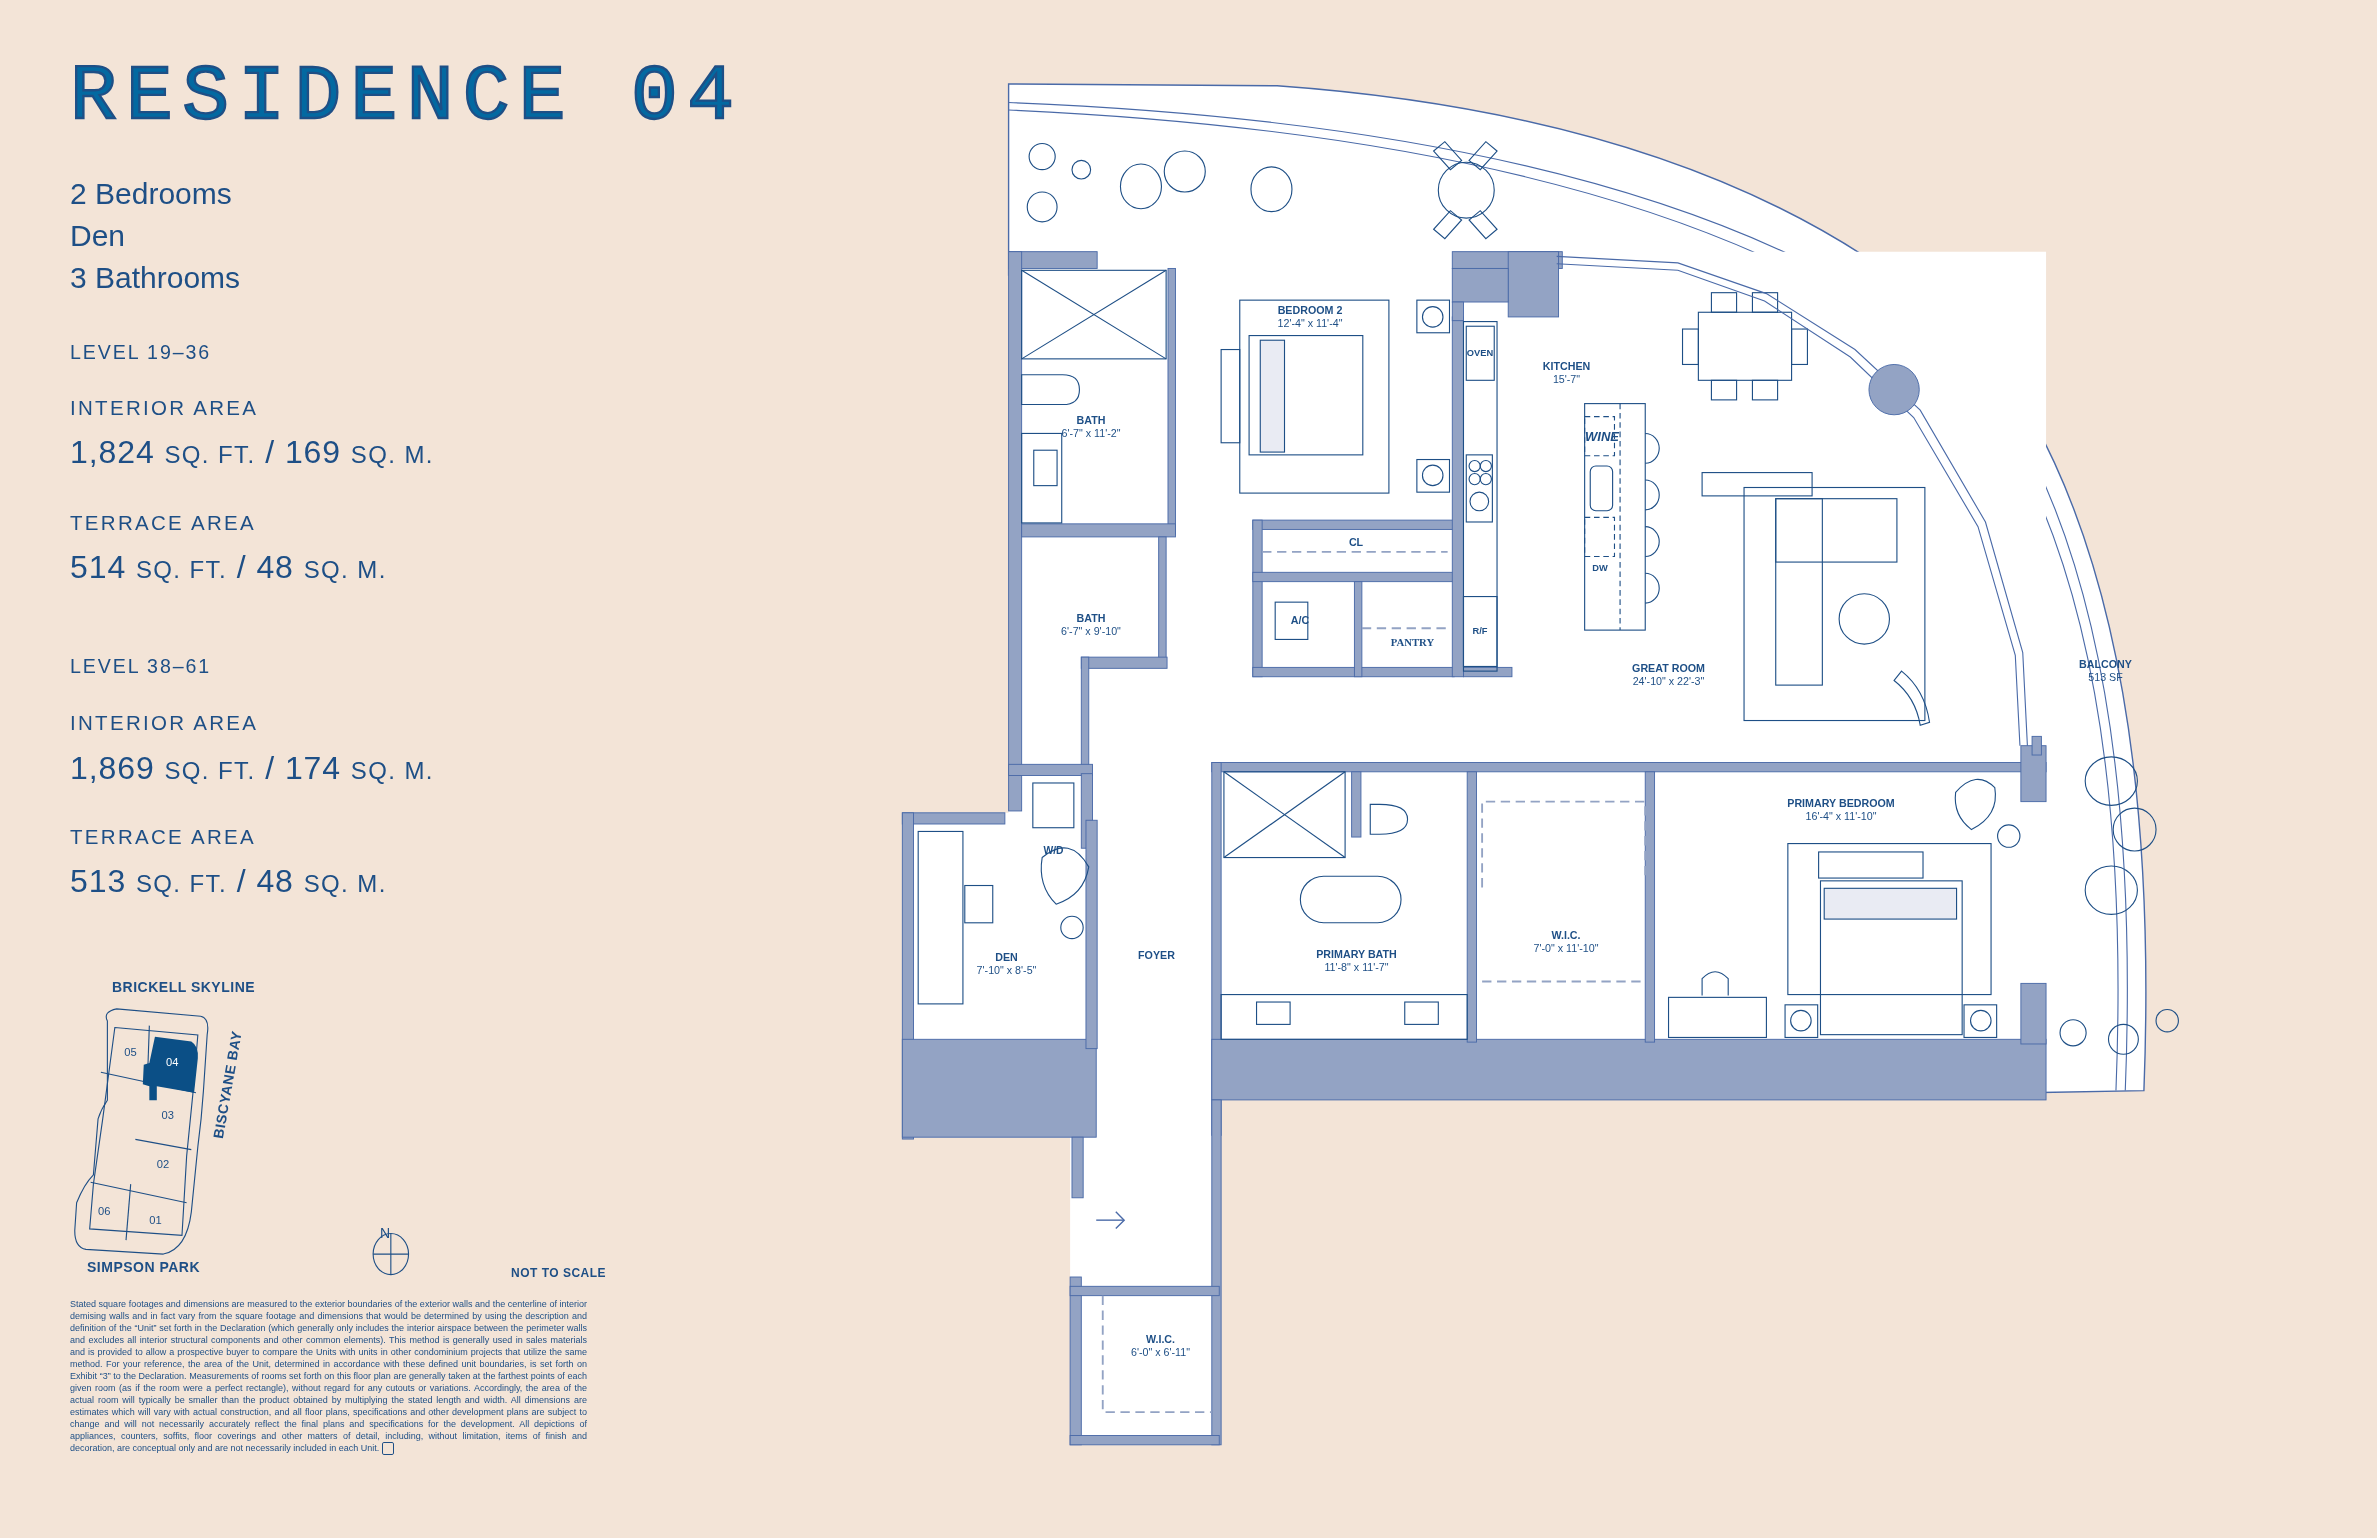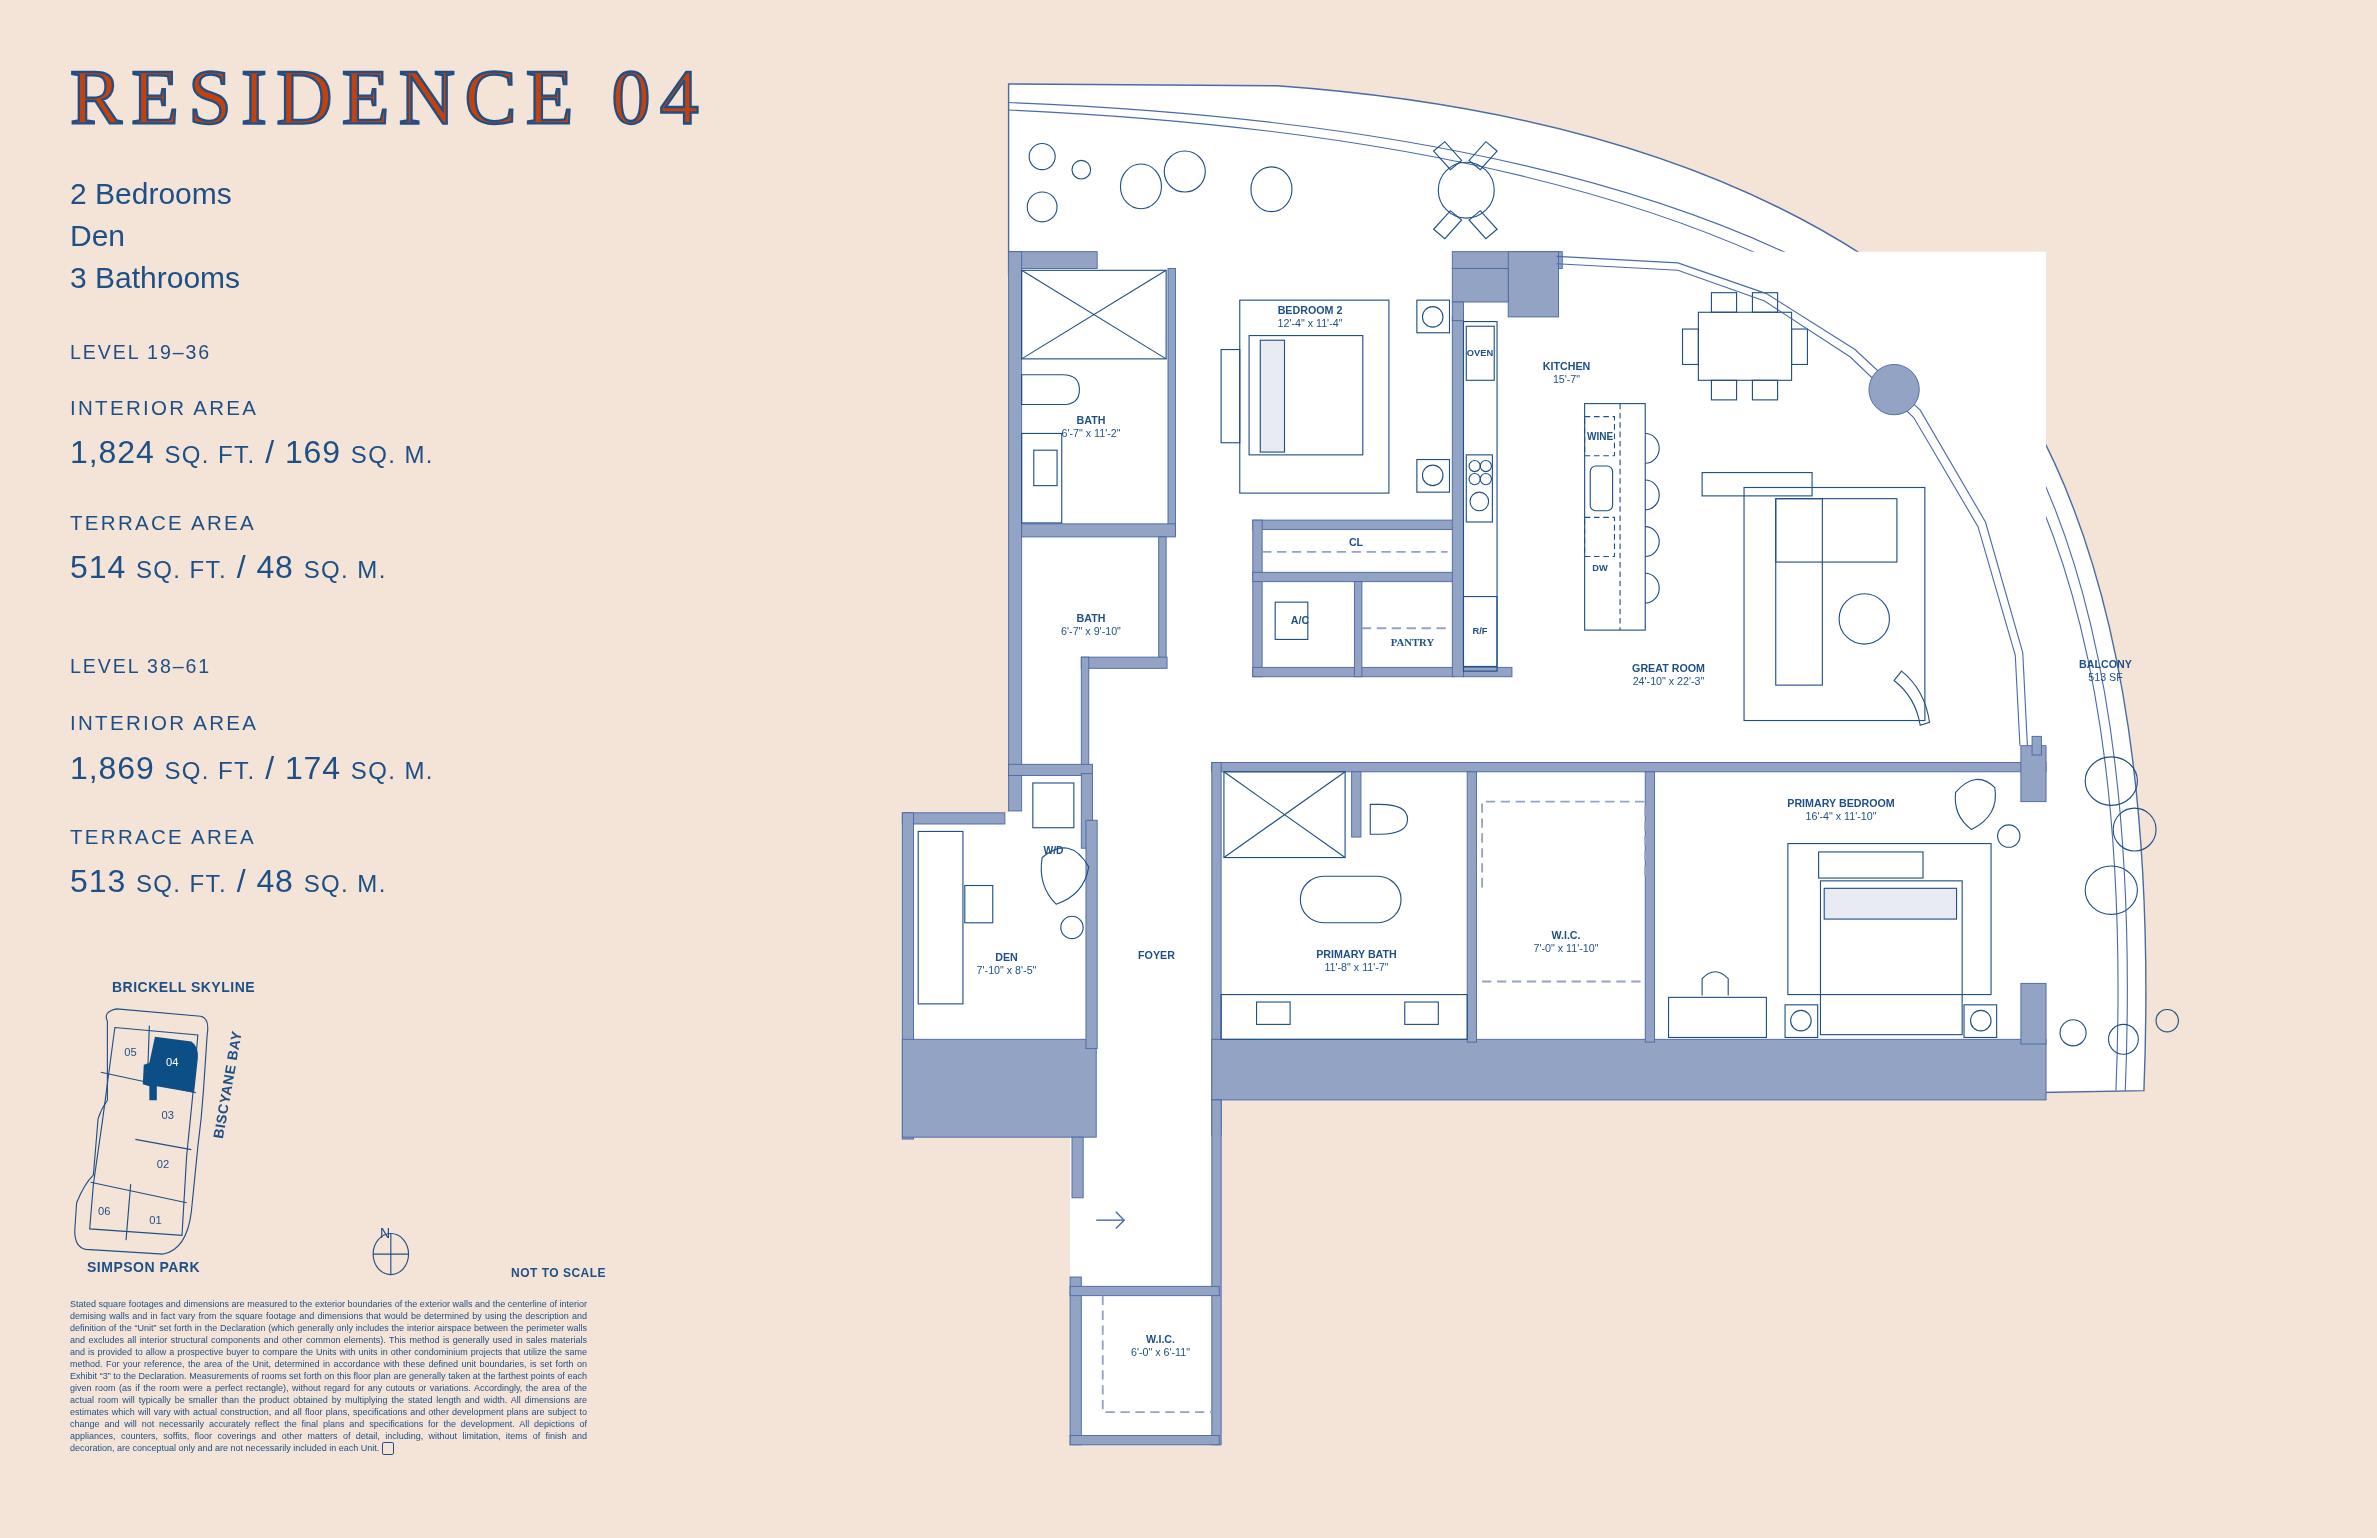--- a/index.html
+++ b/index.html
@@ -6,23 +6,23 @@
   body {
     width: 2377px; height: 1538px;
     background: #f3e4d7;
     position: relative; overflow: hidden;
     font-family: "Liberation Sans", sans-serif;
     color: #1e4f86;
   }
   .title {
     position: absolute; left: 70px; top: 58px;
     font-size: 78px; letter-spacing: 9.3px; font-weight: 400;
-    color: #c2410c;
+    color: #0369a1;
     -webkit-text-stroke: 2.3px #1e4f86;
-    font-family: Liberation Serif, serif;
+    font-family: Liberation Mono, monospace;
     line-height: 1;
   }
   .rooms { position: absolute; left: 70px; top: 173px; font-size: 30px; line-height: 42px; }
   .lvl { position: absolute; left: 70px; font-size: 19.6px; letter-spacing: 1.9px; }
   .alabel { position: absolute; left: 70px; font-size: 20.5px; letter-spacing: 2.3px; }
   .aval { position: absolute; left: 70px; font-size: 32px; letter-spacing: 0.9px; }
   .aval .u { font-size: 24px; letter-spacing: 1.4px; }
   .kl { position: absolute; font-size: 14px; font-weight: 700; letter-spacing: 0.5px; }
   .disclaimer {
     position: absolute; left: 70px; top: 1298px; width: 517px;
@@ -336,17 +336,17 @@
   <span>W.I.C.</span><span class="d">6'-0" x 6'-11"</span>
 </div>
 <div class="rl" style="left:960px; top:951px; width:93px;">
   <span>DEN</span><span class="d">7'-10" x 8'-5"</span>
 </div>
 <div class="rl" style="left:1133px; top:949px; width:47px;">FOYER</div>
 <div class="rl" style="left:1342px; top:536px; width:28px;">CL</div>
 <div class="rl" style="left:1277px; top:614px; width:46px;">A/C</div>
 <div class="rl" style="left:1389px; top:636px; width:47px;font-family:Liberation Serif, serif;">PANTRY</div>
 <div class="rl" style="left:1466px; top:347px; width:28px; font-size:9.3px;">OVEN</div>
-<div class="rl" style="left:1585px; top:430px; width:30px; font-size:10px;">WINE</div>
+<div class="rl" style="left:1585px; top:430px; width:30px; font-size:13px;font-style:italic;">WINE</div>
 <div class="rl" style="left:1585px; top:530px; width:30px; font-size:9.3px;margin-top:32px;">DW</div>
 <div class="rl" style="left:1466px; top:625px; width:28px; font-size:9.3px;">R/F</div>
 <div class="rl" style="left:1033px; top:844px; width:41px; font-size:10.3px;">W/D</div>
 
 
 </body></html>

